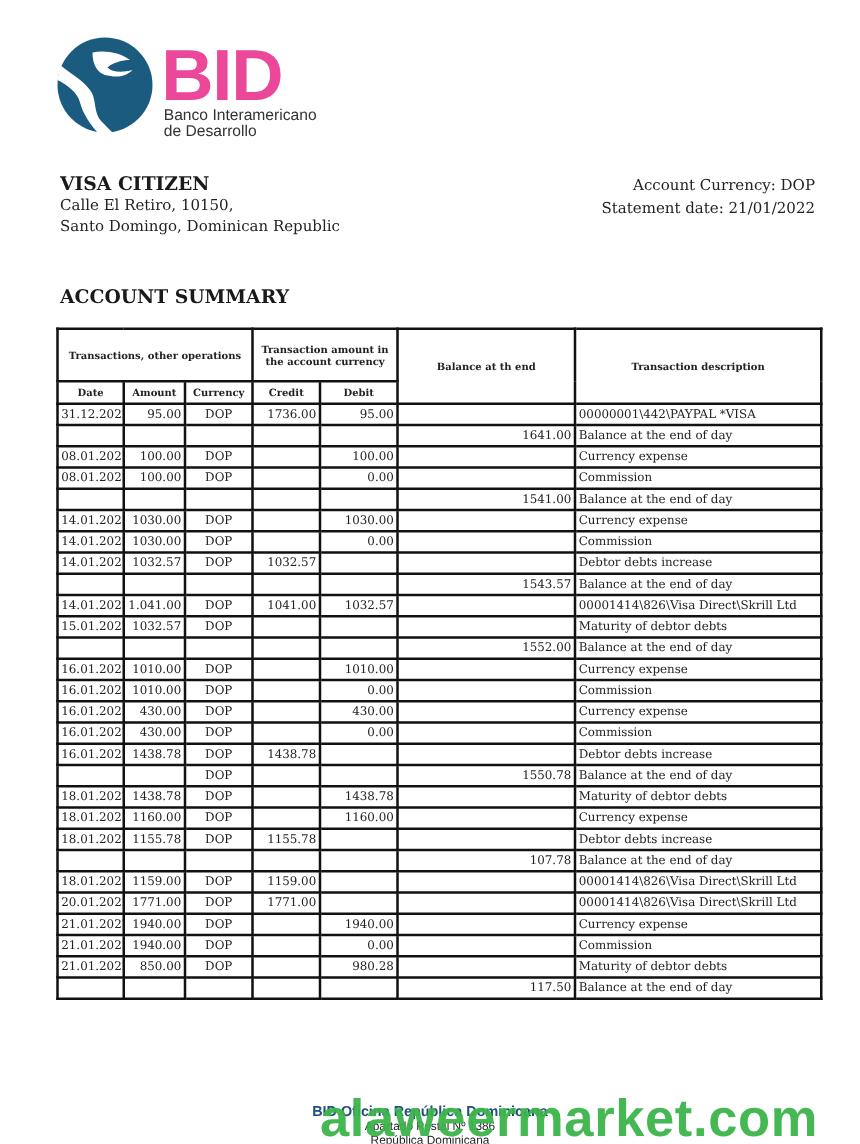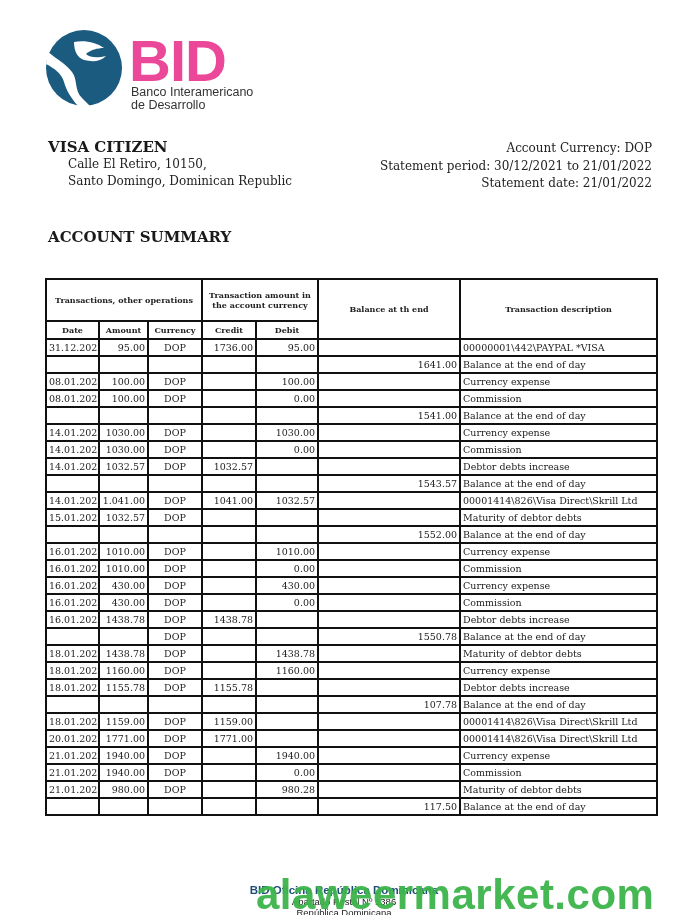--- a/index.html
+++ b/index.html
@@ -4,28 +4,28 @@
 <style>
   html, body { margin:0; padding:0; background:#ffffff; }
   body { width:688px; height:915px; position:relative; overflow:hidden; font-family:"DejaVu Serif", serif; color:#222; }
   .logo { position:absolute; left:44px; top:28px; width:230px; height:86px; }
   .logo svg { position:absolute; left:0; top:0; }
   .logo-wordmark { position:absolute; left:85px; top:4px; font-family:"Liberation Sans", sans-serif; font-weight:bold; font-size:58px; line-height:58px; color:#ec4899; letter-spacing:-1px;text-align:right; }
   .logo-sub { position:absolute; left:87px; top:58px; font-family:"Liberation Sans", sans-serif; font-size:12.5px; line-height:13px; color:#333; }
 
   .holder { position:absolute; left:48px; top:139px; }
   .holder-name { font-weight:bold; font-size:15px; line-height:17px; color:#1a1a1a; }
-  .holder-line { font-size:12px; line-height:17px; color:#222;margin-left:20px; }
+  .holder-line { font-size:12px; line-height:17px; color:#222; }
 
   .acct { position:absolute; right:36px; top:140px; text-align:right; }
   .acct div { font-size:12px; line-height:17.5px; color:#222; }
 
   .section-title { position:absolute; left:48px; top:228px; font-weight:bold; font-size:15px; color:#1a1a1a; }
 
-  table.stmt { position:absolute; left:45px; top:278px; width:611px; border-collapse:collapse; table-layout:fixed;padding-left:24px; }
+  table.stmt { position:absolute; left:45px; top:262px; width:611px; border-collapse:collapse; table-layout:fixed;padding-left:24px; }
   table.stmt td, table.stmt th { border:2px solid #111; padding:0 2px; font-size:9.5px; height:15px; line-height:13px; white-space:nowrap; overflow:hidden; }
   table.stmt th { font-weight:bold; font-size:8px; text-align:center; }
   table.stmt th.hdr-tall { height:40px; white-space:normal; line-height:10px; }
   table.stmt th.hdr-sub { height:16px; }
   .r { text-align:right; }
   .c { text-align:center; }
   .l { text-align:left; }
 
   .footer { position:absolute; left:0; width:688px; top:848px; text-align:center; font-family:"Liberation Sans", sans-serif;margin-top:36px; }
   .footer-title { font-weight:bold; font-size:11.5px; color:#1f4e79; }
@@ -51,21 +51,20 @@
 </div>
 
 <div class="holder">
   <div class="holder-name">VISA CITIZEN</div>
   <div class="holder-line">Calle El Retiro, 10150,</div>
   <div class="holder-line">Santo Domingo, Dominican Republic</div>
 </div>
 
 <div class="acct">
   <div>Account Currency: DOP</div>
-  <div>Statement period: 30/12/2021 to 21/01/2022</div>
   <div>Statement date: 21/01/2022</div>
 </div>
 
 <div class="section-title">ACCOUNT SUMMARY</div>
 
 <table class="stmt">
   <colgroup>
     <col style="width:53px">
       <col style="width:49px">
       <col style="width:54px">
@@ -319,21 +318,21 @@
         <td class="l">21.01.2022</td>
         <td class="r">1940.00</td>
         <td class="c">DOP</td>
         <td class="r"></td>
         <td class="r">0.00</td>
         <td class="r"></td>
         <td class="l">Commission</td>
       </tr>
       <tr>
         <td class="l">21.01.2022</td>
-        <td class="r">980.00</td>
+        <td class="r">850.00</td>
         <td class="c">DOP</td>
         <td class="r"></td>
         <td class="r">980.28</td>
         <td class="r"></td>
         <td class="l">Maturity of debtor debts</td>
       </tr>
       <tr>
         <td class="l"></td>
         <td class="r"></td>
         <td class="c"></td>

